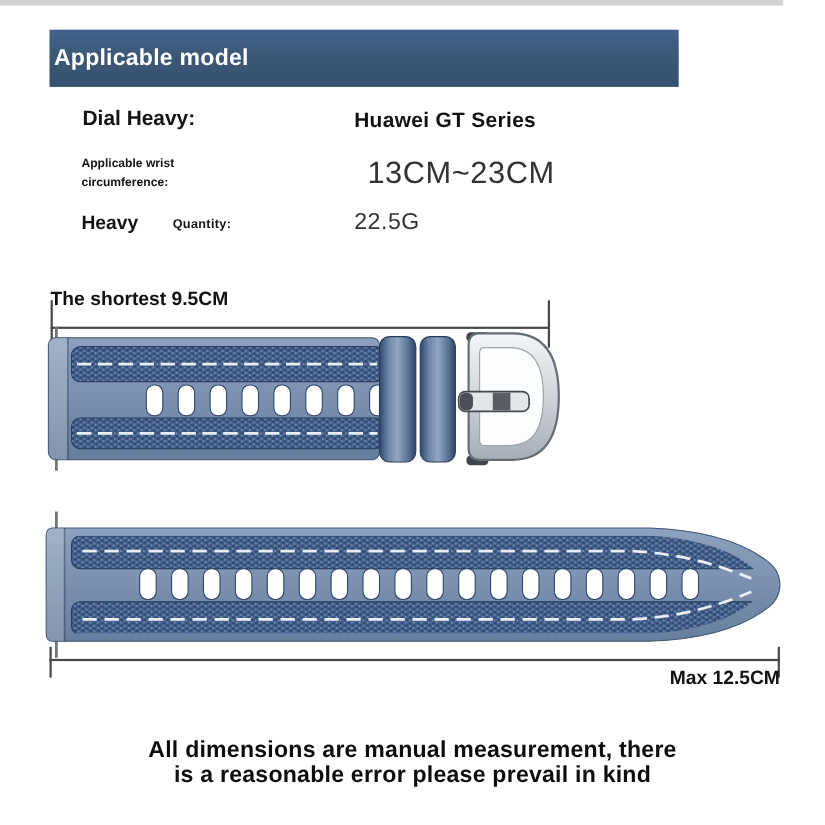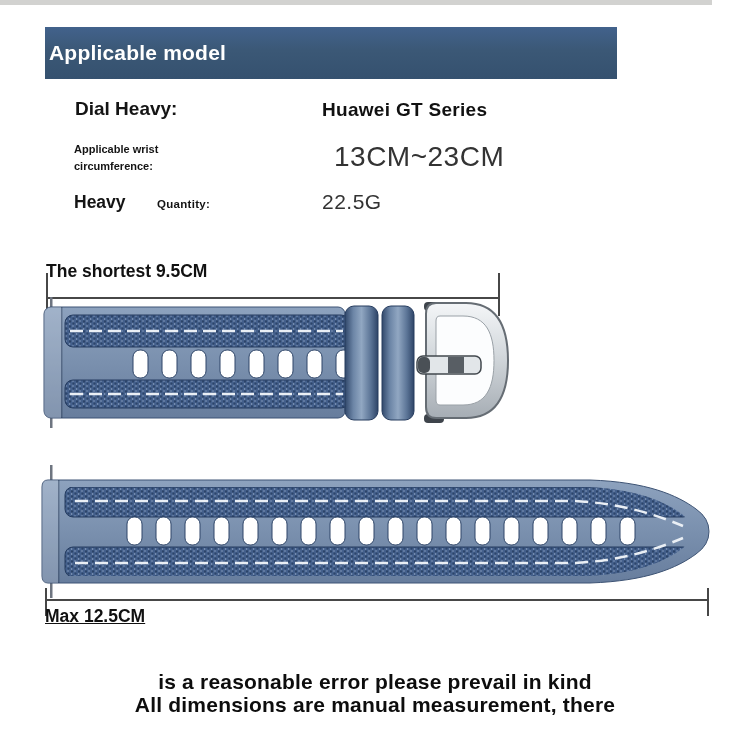--- a/index.html
+++ b/index.html
@@ -28,21 +28,21 @@
   .row3-value{left:322px;top:190px;font-size:21px;font-weight:400;color:#333;letter-spacing:.5px;}
   
   .dim-label-top{left:46px;top:261px;width:454px;font-size:17.5px;font-weight:bold;}
   .dim-line-top{left:46px;top:297px;width:454px;height:2px;background:#474747;}
   .tick{width:2px;background:#474747;}
   .tick-tl{left:46px;top:273px;height:43px;}
   .tick-tr{left:498px;top:273px;height:43px;}
   .dim-line-bottom{left:45px;top:599px;width:664px;height:2px;background:#474747;}
   .tick-bl{left:45px;top:588px;height:28px;}
   .tick-br{left:707px;top:588px;height:28px;}
-  .dim-label-bottom{left:45px;top:606px;width:664px;text-align:left;font-size:17.5px;font-weight:bold;text-decoration:underline;}
+  .dim-label-bottom{left:45px;top:606px;width:664px;text-align:right;font-size:17.5px;font-weight:bold;}
   
   .footer-note{left:25px;top:671px;width:700px;text-align:center;font-size:21px;
     font-weight:bold;line-height:22.5px;color:#0d0d0d;letter-spacing:.2px;}
   svg{display:block;}
 </style>
 </head>
 <body>
 
 <div class="abs top-strip"></div>
 
@@ -188,15 +188,15 @@
     <rect x="585" y="57" width="15" height="28" rx="7" fill="#ffffff" stroke="#2e4568"></rect>
   </g>
 </svg>
 
 <div class="abs dim-line-bottom"></div>
 <div class="abs tick tick-bl"></div>
 <div class="abs tick tick-br"></div>
 <div class="abs dim-label-bottom">Max 12.5CM</div>
 
 <div class="abs footer-note">
+  <span style="display:block">All dimensions are manual measurement, there</span>
   <span style="display:block">is a reasonable error please prevail in kind</span>
-  <span style="display:block">All dimensions are manual measurement, there</span>
 </div>
 
 </body></html>

